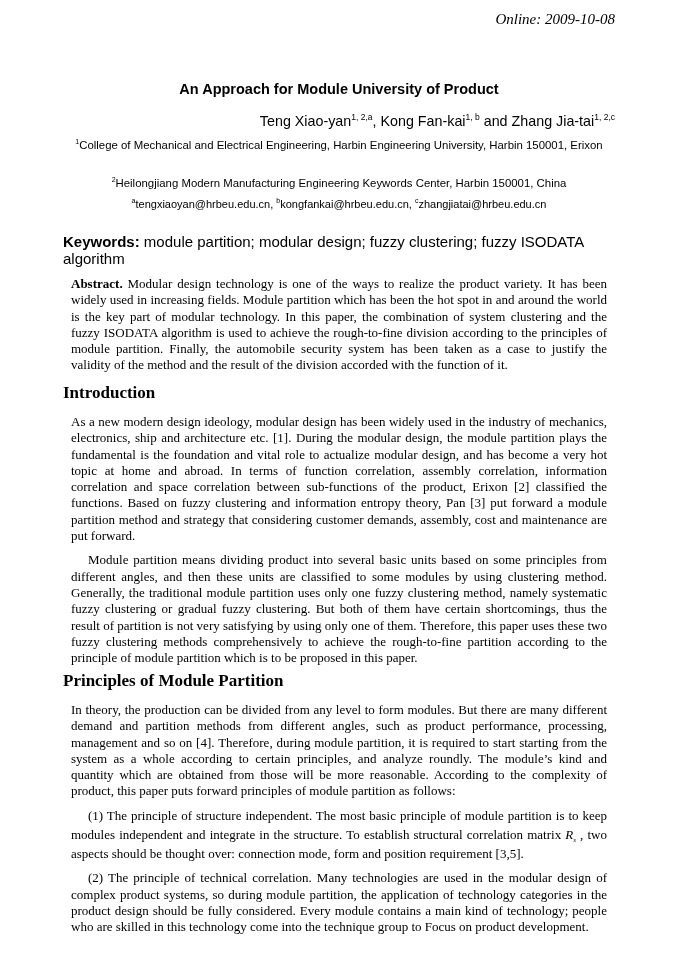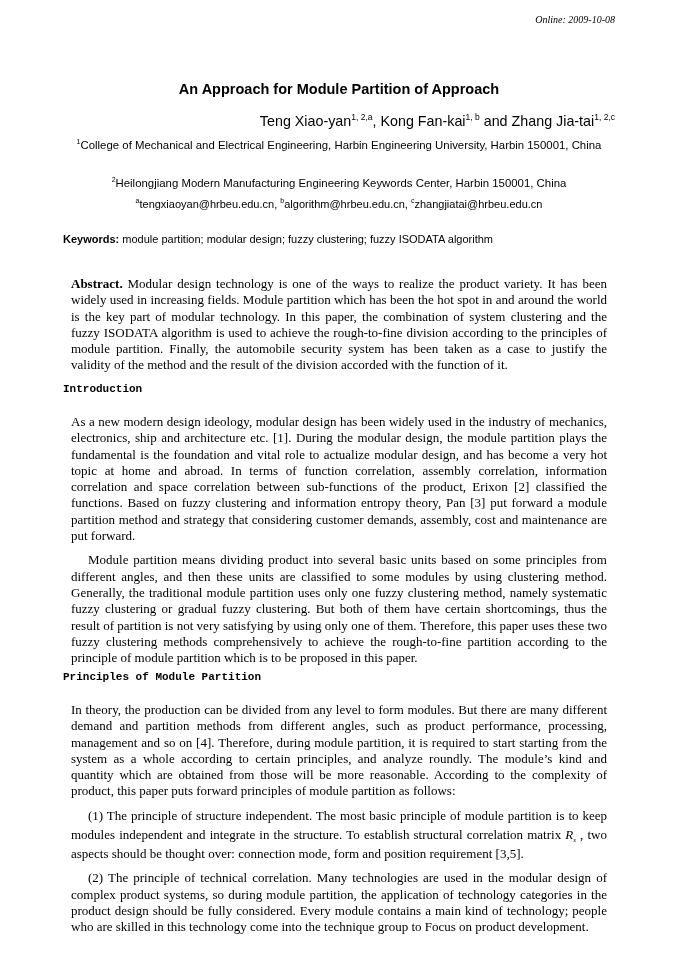--- a/index.html
+++ b/index.html
@@ -4,85 +4,85 @@
 <style>
   html, body { margin: 0; padding: 0; background: #ffffff; }
   body { width: 678px; height: 959px; position: relative; overflow: hidden; color: #000; }
   .page { position: absolute; left: 0; top: 0; width: 678px; height: 959px; }
   .hdr-left {
     position: absolute; left: 63px; top: 14px;
     font-family: "Liberation Serif", serif; font-style: italic; font-size: 10.2px; line-height: 11px;
   }
   .hdr-right {
     position: absolute; right: 63px; top: 14px;
-    font-family: "Liberation Serif", serif; font-style: italic; font-size: 10px; line-height: 11px;
+    font-family: "Liberation Serif", serif; font-style: italic; font-size: 15px; line-height: 11px;
   }
   .title {
     position: absolute; left: 63px; width: 552px; top: 81px; text-align: center;
     font-family: "Liberation Sans", sans-serif; font-weight: bold; font-size: 14.5px;
   }
   .authors {
     position: absolute; left: 63px; width: 552px; top: 113px; text-align: right;
     font-family: "Liberation Sans", sans-serif; font-size: 14.3px;
   }
   .authors sup { font-size: 8.5px; vertical-align: 6px; line-height: 0; }
   .affil {
     position: absolute; left: 63px; width: 552px; text-align: center;
     font-family: "Liberation Sans", sans-serif; font-size: 11.4px; line-height: 14px;
   }
   .affil sup { font-size: 7px; vertical-align: 5px; line-height: 0; }
   .affil1 { top: 138px; }
   .affil2 { top: 176px; }
   .emails { top: 197px; font-size: 11px; }
   .keywords {
     position: absolute; left: 63px; top: 233px; width: 552px;
-    font-family: "Liberation Sans", sans-serif; font-size: 11px;
+    font-family: "Liberation Sans", sans-serif; font-size: 15px;
   }
   .keywords b { font-weight: bold; }
   .body {
     position: absolute; left: 63px; width: 552px;
     font-family: "Liberation Serif", serif; font-size: 13px; line-height: 16.3px;
     text-align: justify;
   }
   .body p { margin: 8px; }
   .indent { text-indent: 17px; }
   .abstract { top: 268px; }
   .sec-head {
     position: absolute; left: 63px;
-    font-family: Liberation Mono, monospace; font-weight: bold; font-size: 11px;
+    font-family: Liberation Serif, serif; font-weight: bold; font-size: 17px;
   }
   .intro-head { top: 383px; }
   .intro-body { top: 406px; }
   .princ-head { top: 671px; text-align: right; }
   .princ-body { top: 694px; }
   .rs i { font-style: italic; }
   .rs sub { font-size: 7px; font-style: italic; vertical-align: -3px; line-height: 0; }
   .tall { line-height: 22px; display: inline; }
 </style>
 </head>
 <body>
 
 <div class="page">
 
   <div class="hdr-right">Online: 2009-10-08</div>
 
-  <div class="title">An Approach for Module Partition of Approach</div>
+  <div class="title">An Approach for Module University of Product</div>
 
   <div class="authors">
     <span>Teng Xiao-yan</span><sup>1, 2,a</sup><span>, </span><span>Kong Fan-kai</span><sup>1, b</sup><span> and </span><span>Zhang Jia-tai</span><sup>1, 2,c</sup>
   </div>
 
   <div class="affil affil1">
-    <sup>1</sup><span>College of Mechanical and Electrical Engineering, Harbin Engineering University, Harbin 150001, China</span>
+    <sup>1</sup><span>College of Mechanical and Electrical Engineering, Harbin Engineering University, Harbin 150001, Erixon</span>
   </div>
   <div class="affil affil2">
     <sup>2</sup><span>Heilongjiang Modern Manufacturing Engineering Keywords Center, Harbin 150001, China</span>
   </div>
   <div class="affil emails">
-    <sup>a</sup><span>tengxiaoyan@hrbeu.edu.cn</span><span>, </span><sup>b</sup><span>algorithm@hrbeu.edu.cn</span><span>, </span><sup>c</sup><span>zhangjiatai@hrbeu.edu.cn</span>
+    <sup>a</sup><span>tengxiaoyan@hrbeu.edu.cn</span><span>, </span><sup>b</sup><span>kongfankai@hrbeu.edu.cn</span><span>, </span><sup>c</sup><span>zhangjiatai@hrbeu.edu.cn</span>
   </div>
 
   <div class="keywords">
     <b>Keywords:</b><span> module partition; modular design; fuzzy clustering; fuzzy ISODATA algorithm</span>
   </div>
 
   <div class="body abstract">
     <p><b>Abstract.</b><span> Modular design technology is one of the ways to realize the product variety. It has been widely used in increasing fields. Module partition which has been the hot spot in and around the world is the key part of modular technology. In this paper, the combination of system clustering and the fuzzy ISODATA algorithm is used to achieve the rough-to-fine division according to the principles of module partition. Finally, the automobile security system has been taken as a case to justify the validity of the method and the result of the division accorded with the function of it.</span></p>
   </div>
 

